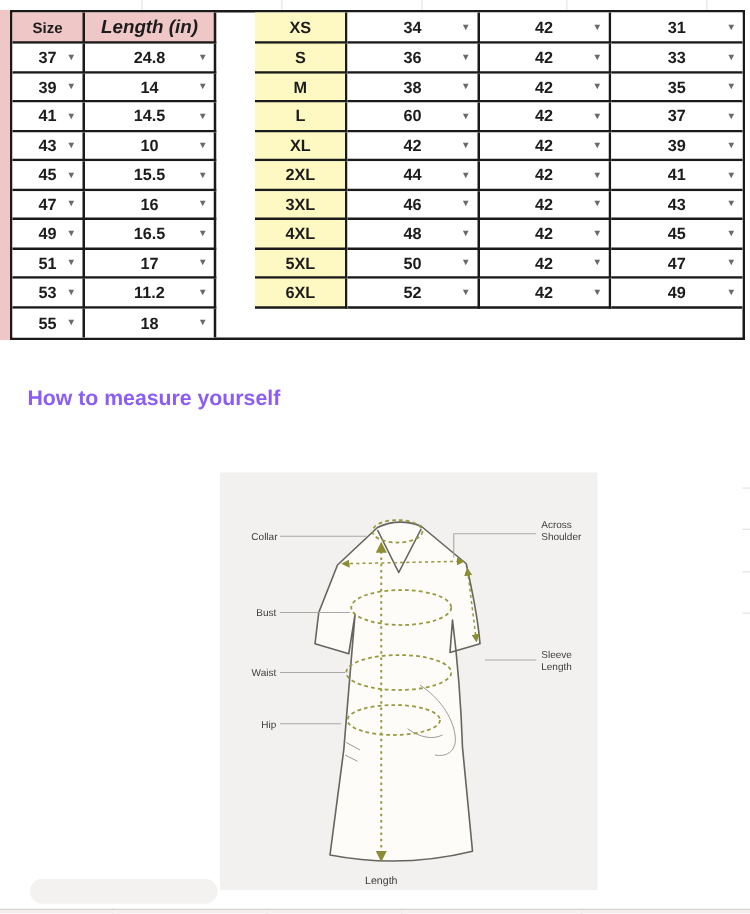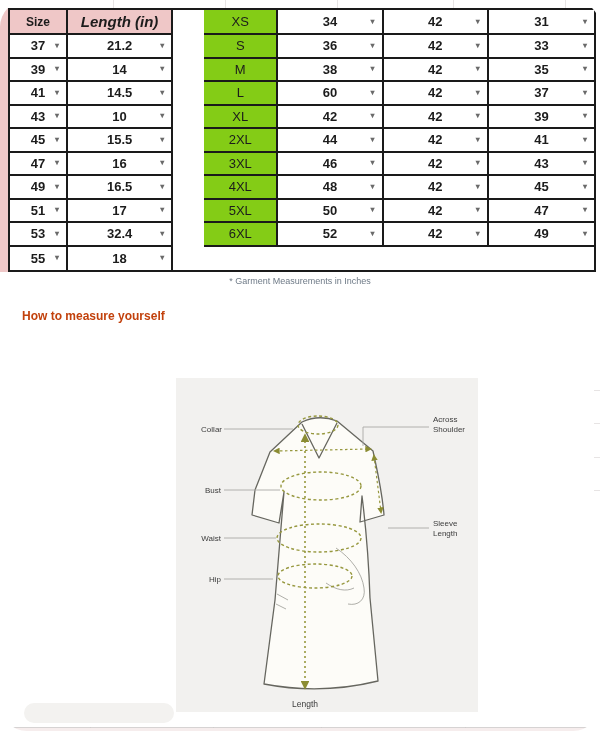--- a/index.html
+++ b/index.html
@@ -1,46 +1,46 @@
 <!DOCTYPE html>
 <html><head>
 <meta charset="utf-8">
 <style>
   html,body{margin:0;padding:0;background:#fff;}
   .screen{position:relative;width:600px;height:731px;background:#ffffff;overflow:hidden;
-          font-family:"Liberation Sans",sans-serif;border-radius:27px;}
+          font-family:"Liberation Sans",sans-serif;}
 
   
   .gline{position:absolute;background:#e7e4e4;}
   .gline.v{width:1px;}
   .gline.h{height:1px;}
 
   
   .left-strip{position:absolute;left:0;top:8px;width:8px;height:264px;background:#efc7c7;}
 
   
   .size-table{position:absolute;left:8px;top:8px;width:584px;height:260px;
               border:2px solid #1a1a1a;display:grid;
               grid-template-columns:58px repeat(5,1fr);
               grid-template-rows:25px repeat(10,1fr);background:#fff;}
   .cell{position:relative;display:flex;align-items:center;justify-content:center;
         border-right:2px solid #1a1a1a;border-bottom:2px solid #1a1a1a;color:#1c1c1c;}
   .cell:nth-child(6n){border-right:none;}
   .cell:nth-child(n+61){border-bottom:none;}
   .hcell{background:#efc7c7;font-weight:bold;font-style:italic;font-size:15px;}
   .hcell.sizehead{font-style:normal;font-size:12px;}
-  .scell{background:#84cc16;font-weight:normal;font-size:13px;margin-left:31px;}
+  .scell{background:#fef9c3;font-weight:bold;font-size:13px;margin-left:31px;}
   .vcell{background:#fff;font-weight:bold;font-size:13px;align-items:center;}
   .dd{position:absolute;right:7px;top:50%;transform:translateY(-50%);
       font-size:8px;color:#6a6a6a;line-height:1;}
 
   .footnote{position:absolute;left:0;top:276px;width:600px;text-align:center;
             font-size:9px;color:#6e7a87;}
-  .section-heading{position:absolute;left:22px;top:309px;font-size:12px;
-                   font-weight:bold;color:#c2410c;}
+  .section-heading{position:absolute;left:22px;top:309px;font-size:17px;
+                   font-weight:bold;color:#8b5cf6;}
 
   
   .diagram-panel{position:absolute;left:176px;top:378px;width:302px;height:334px;
                  background:#f2f1ef;}
 
   
   .blob{position:absolute;left:24px;top:703px;width:150px;height:20px;
         background:#f3f2f0;border-radius:12px;}
   .bottom-line{position:absolute;left:0;top:727px;width:600px;height:1px;background:#d6d3d3;}
   .bottom-strip{position:absolute;left:0;top:728px;width:600px;height:3px;background:#f6eded;}
@@ -92,21 +92,21 @@
       </div>
     <div class="cell vcell">
         <span>31</span>
         <span class="dd">▾</span>
       </div>
     <div class="cell vcell">
         <span>37</span>
         <span class="dd">▾</span>
       </div>
     <div class="cell vcell">
-        <span>21.2</span>
+        <span>24.8</span>
         <span class="dd">▾</span>
       </div>
 
     <div class="cell scell">
         <span>S</span>
       </div>
     <div class="cell vcell">
         <span>36</span>
         <span class="dd">▾</span>
       </div>
@@ -284,21 +284,21 @@
       </div>
     <div class="cell vcell">
         <span>47</span>
         <span class="dd">▾</span>
       </div>
     <div class="cell vcell">
         <span>53</span>
         <span class="dd">▾</span>
       </div>
     <div class="cell vcell">
-        <span>32.4</span>
+        <span>11.2</span>
         <span class="dd">▾</span>
       </div>
 
     <div class="cell scell">
         <span>6XL</span>
       </div>
     <div class="cell vcell">
         <span>52</span>
         <span class="dd">▾</span>
       </div>
@@ -313,21 +313,20 @@
     <div class="cell vcell">
         <span>55</span>
         <span class="dd">▾</span>
       </div>
     <div class="cell vcell">
         <span>18</span>
         <span class="dd">▾</span>
       </div>
   </div>
 
-  <div class="footnote">* Garment Measurements in Inches</div>
   <div class="section-heading">How to measure yourself</div>
 
   <div class="diagram-panel">
     <svg width="302" height="334" viewBox="0 0 302 334">
       <defs>
         <marker id="arr" viewBox="0 0 10 10" refX="7" refY="5" markerWidth="5.5" markerHeight="5.5" orient="auto-start-reverse">
           <path d="M0,0 L10,5 L0,10 z" fill="#8b8c33"></path>
         </marker>
       </defs>
 

